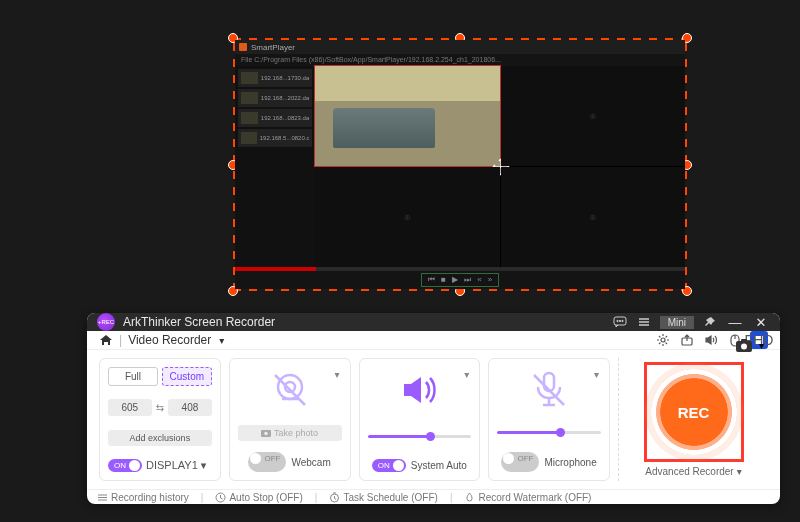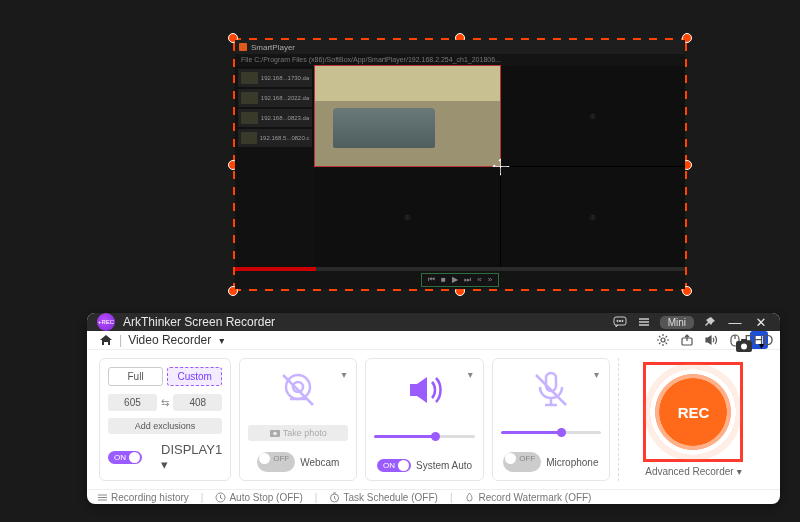--- a/index.html
+++ b/index.html
@@ -40,21 +40,21 @@
 .player-bar::before{content:"";position:absolute;left:0;top:0;height:100%;width:18%;background:#c00}
 .player-ctrl{height:18px;background:#141414;display:flex;align-items:center;justify-content:center;gap:6px;color:#888}
 .ctrl-group{border:1px solid #2e6e3e;padding:1px 6px;display:flex;gap:6px;font-size:8px}
 
 
 .recorder{position:absolute;left:87px;top:313px;width:693px;height:191px;background:#fff;border-radius:8px;box-shadow:0 2px 10px rgba(0,0,0,.4);display:flex;flex-direction:column;overflow:hidden}
 .r-header{height:30px;background:#2b2b2b;color:#e8e8e8;display:flex;align-items:center;padding:0 10px;gap:8px;font-size:12px}
 .logo-badge{width:18px;height:18px;background:radial-gradient(circle at 40% 40%,#b94bff,#7a2bd4);border-radius:50%;position:relative;font-size:6px;color:#fff;display:flex;align-items:center;justify-content:center}
 .spacer{flex:1}
 .hd-ico{width:16px;height:16px;display:flex;align-items:center;justify-content:center;color:#ccc;font-size:12px;cursor:pointer}
-.mini-pill{background:#555;color:#ddd;padding:1px 8px;border-radius:5px;font-size:10px;cursor:pointer}
+.mini-pill{background:#555;color:#ddd;padding:1px 8px;border-radius:0;font-size:10px;cursor:pointer}
 .win-btn{width:18px;text-align:center;cursor:pointer;font-size:13px}
 
 .r-sub{height:28px;display:flex;align-items:center;padding:0 12px;gap:6px;font-size:12px;color:#333;border-bottom:1px solid #eee}
 .home-ico{font-size:13px;cursor:pointer}
 .divider-v{color:#bbb}
 .sub-title{font-weight:500}
 .chev{font-size:10px;margin-left:2px;cursor:pointer}
 .sub-ico{width:18px;height:18px;display:flex;align-items:center;justify-content:center;color:#555;font-size:12px;cursor:pointer}
 .fhd{border:5px solid #1d4ed8;border-radius:3px;font-size:14px;padding:0 3px}
 
@@ -66,21 +66,21 @@
 .mode-full{border:1px solid #ccc;color:#555}
 .mode-custom{border:1px dashed #9a5bff;color:#7a3bff;background:#f3ecff}
 .dim-row{display:flex;align-items:center;gap:4px;width:100%}
 .dim-box{flex:1;background:#ececec;text-align:center;font-size:10px;padding:3px 0;border-radius:3px;color:#555}
 .link-ico{font-size:10px;color:#888;cursor:pointer}
 .excl{width:100%;background:#ececec;text-align:center;font-size:9px;padding:3px 0;border-radius:3px;color:#555;cursor:pointer}
 .disp-row{display:flex;width:100%;gap:0;align-items:center}
 .toggle{display:flex;align-items:center;background:#9a5bff;color:#fff;border-radius:10px;font-size:8px;padding:1px 2px 1px 6px;gap:3px;cursor:pointer}
 .toggle.off{background:#ccc;color:#888;padding:1px 6px 8px 2px}
 .knob{width:11px;height:11px;background:#fff;border-radius:50%}
-.disp-label{font-size:13px;color:#555;margin-left:19px}
+.disp-label{font-size:11px;color:#555;margin-left:4px}
 
 .big-ico{width:46px;height:46px;display:flex;align-items:center;justify-content:center;color:#b89bff;position:relative}
 .card .chev-sm{position:absolute;top:10px;right:10px;font-size:10px;color:#888;cursor:pointer}
 .ghost-btn{width:100%;background:#ececec;color:#aaa;font-size:9px;text-align:center;padding:3px 0;border-radius:3px;display:flex;align-items:center;justify-content:center;gap:3px}
 .toggle-row{display:flex;align-items:center;gap:5px;width:100%;justify-content:center}
 .t-label{font-size:10px;color:#555}
 .slider{width:100%;height:3px;background:linear-gradient(90deg,#9a5bff 60%,#ddd 60%);border-radius:2px;position:relative;margin:8px 0}
 .slider::after{content:"";position:absolute;left:60%;top:-3px;width:9px;height:9px;background:#9a5bff;border-radius:50%;margin-left:-4px}
 
 .rec-col{width:150px;border-left:1px dashed #ddd;display:flex;flex-direction:column;align-items:center;justify-content:center;gap:4px;padding:4px;position:relative}

